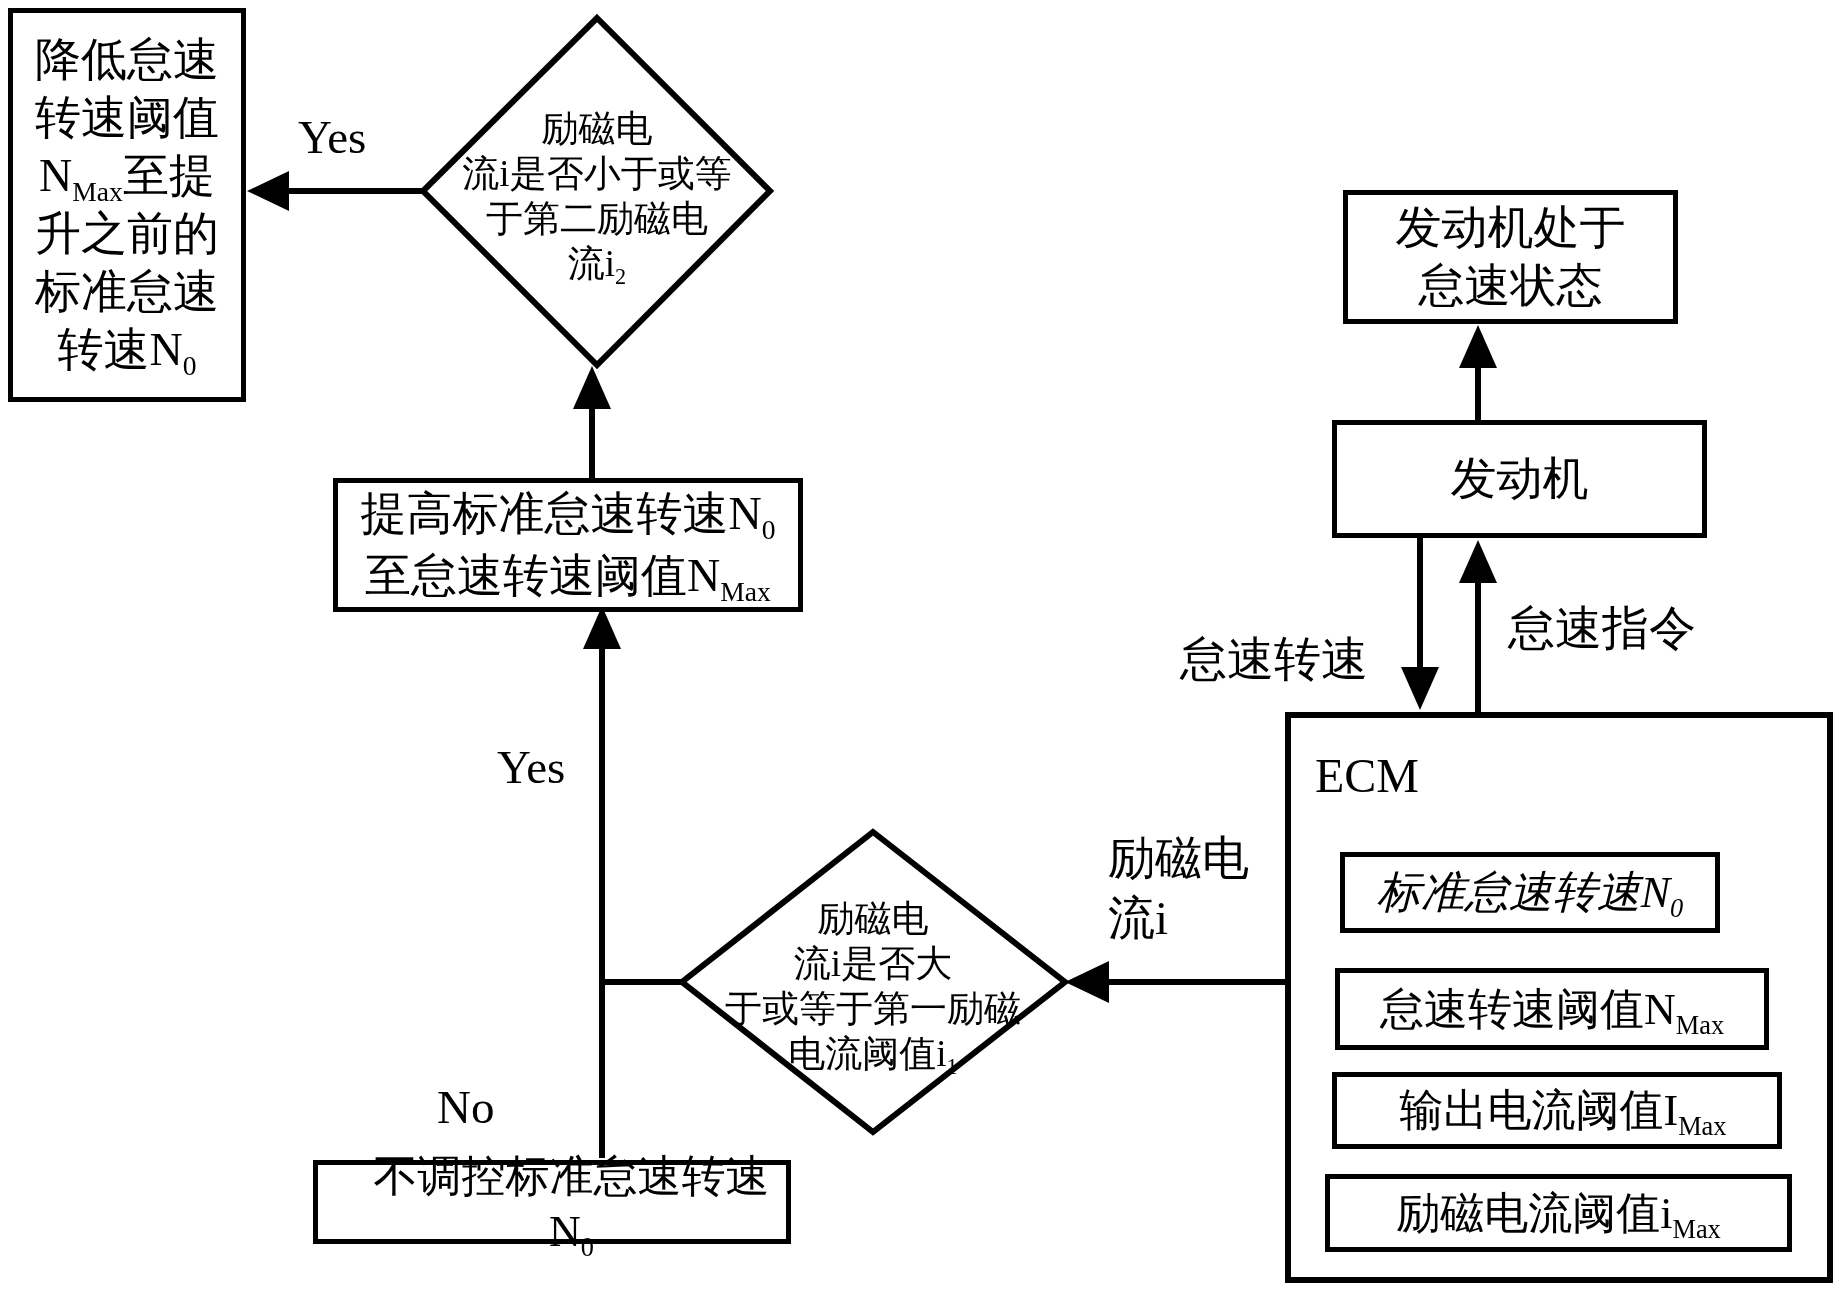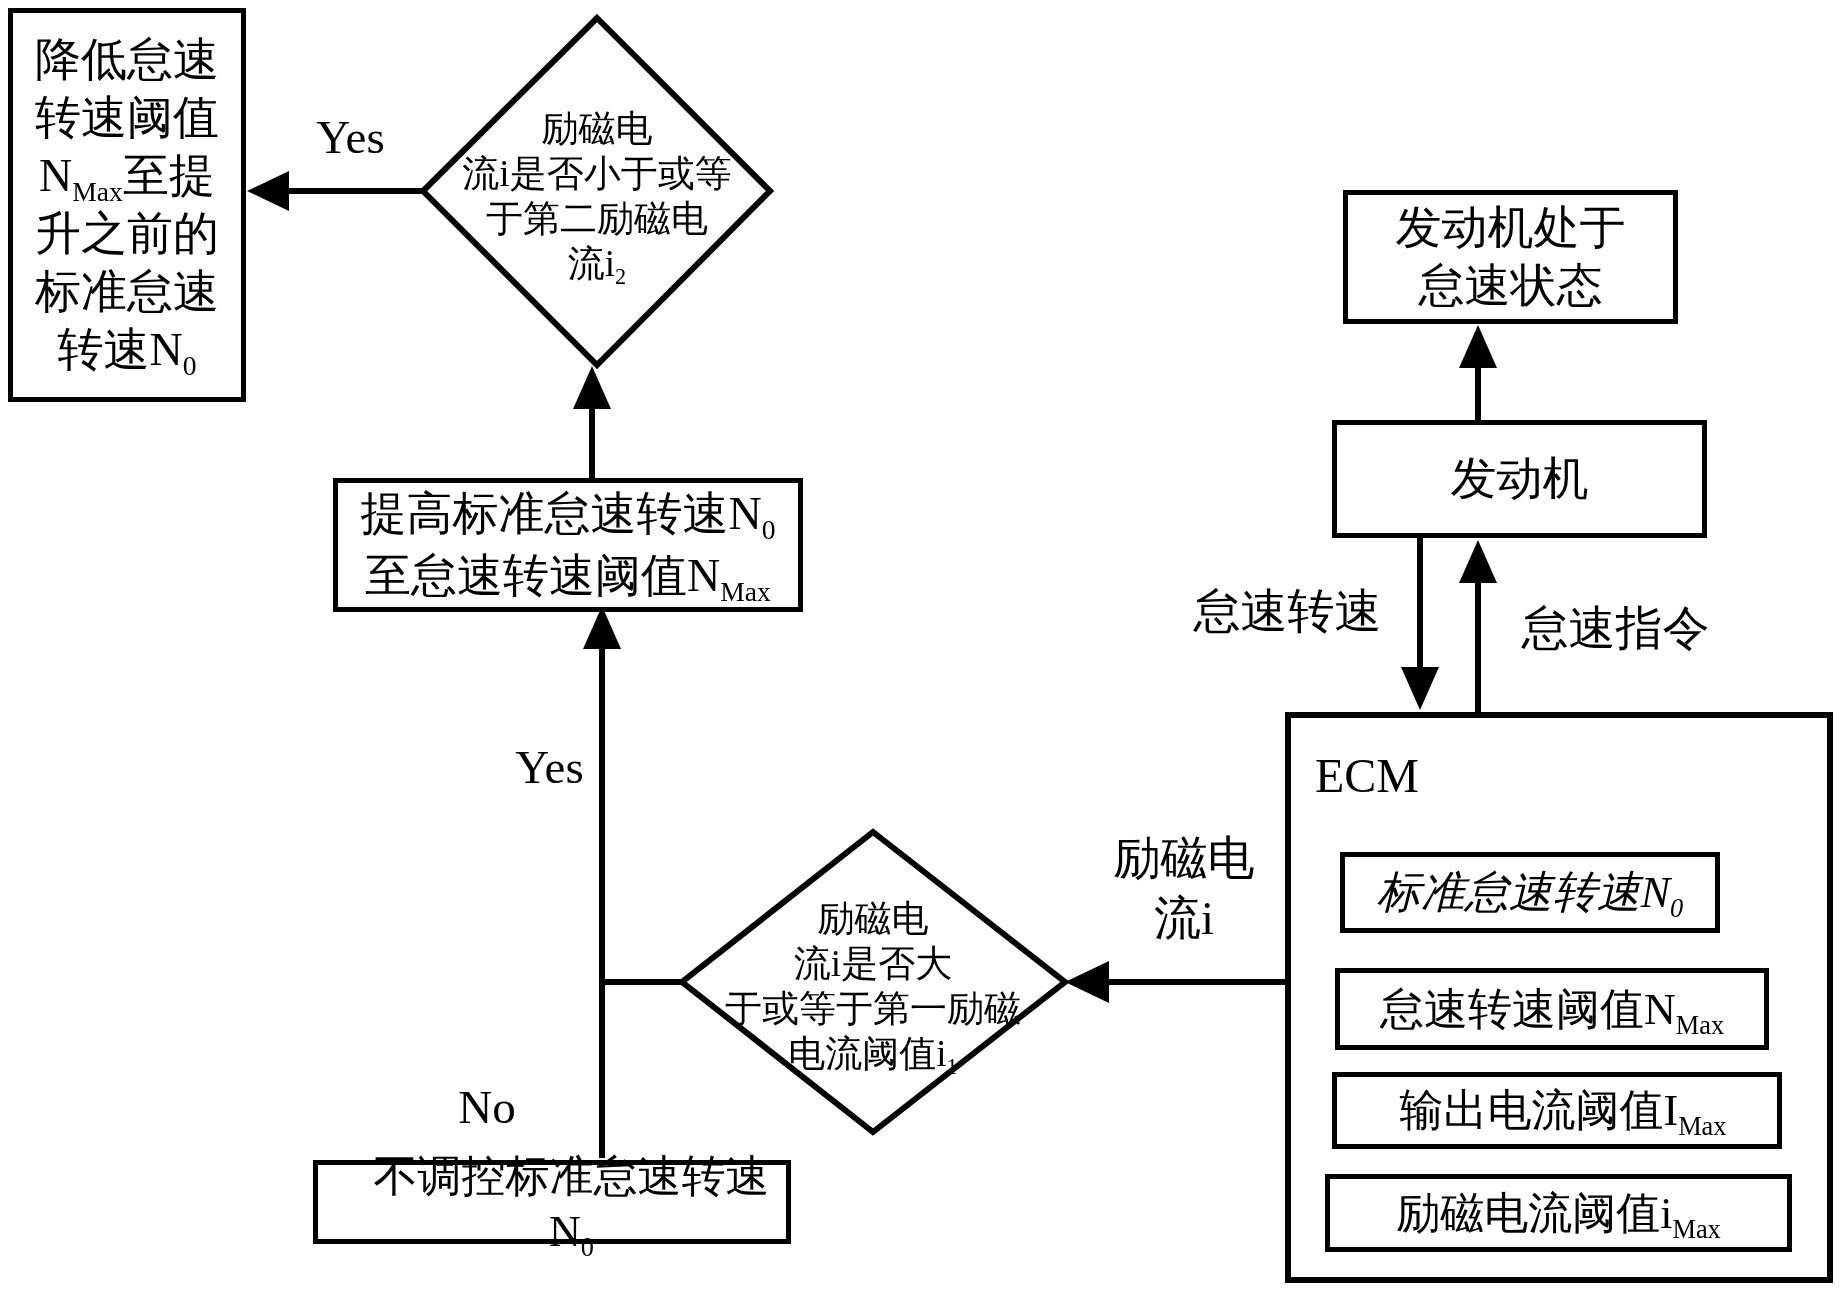--- a/index.html
+++ b/index.html
@@ -10,21 +10,21 @@
   #connectors{position:absolute;left:0;top:0;width:1840px;height:1290px;}
   .box{
     position:absolute;box-sizing:border-box;border:5px solid #000;background:#fff;
     display:flex;align-items:center;justify-content:center;text-align:center;
   }
   .box .txt{white-space:pre-line;}
   .dtext{
     position:absolute;transform:translate(-50%,-50%);text-align:center;
     white-space:pre-line;font-size:37px;line-height:45px;
   }
-  .lbl{position:absolute;text-align:center;}
+  .lbl{position:absolute;text-align:left;}
   sub{font-size:0.6em;line-height:0;}
   .ecm-title{position:absolute;left:0;right:0;top:30px;text-align:left;font-size:48px;margin-left:24px;}
 </style>
 </head>
 <body>
 
 <div id="canvas">
 
   <svg id="connectors" viewBox="0 0 1840 1290" xmlns="http://www.w3.org/2000/svg">
 
@@ -85,17 +85,17 @@
   <div class="box" style="left:1325px;top:1174px;width:467px;height:78px;">
     <div class="txt" style="font-size:44px;font-family:Liberation Serif, serif;">励磁电流阈值i<sub>Max</sub></div>
   </div>
 
   <div class="dtext" style="left:597px;top:196px;width:440px;">励磁电<br>流i是否小于或等<br>于第二励磁电<br>流i<sub>2</sub></div>
   <div class="dtext" style="left:873px;top:986px;width:440px;">励磁电<br>流i是否大<br>于或等于第一励磁<br>电流阈值i<sub>1</sub></div>
 
   <div class="lbl" style="left:298px;top:110px;width:105px;font-size:47px;">Yes</div>
   <div class="lbl" style="left:497px;top:740px;width:105px;font-size:47px;">Yes</div>
   <div class="lbl" style="left:437px;top:1080px;width:100px;font-size:47px;">No</div>
-  <div class="lbl" style="left:1180px;top:580px;width:215px;font-size:47px;white-space:nowrap;">怠速转速</div>
+  <div class="lbl" style="left:1180px;top:628px;width:215px;font-size:47px;white-space:nowrap;">怠速转速</div>
   <div class="lbl" style="left:1508px;top:597px;width:215px;font-size:47px;white-space:nowrap;">怠速指令</div>
   <div class="lbl" style="left:1108px;top:828px;width:152px;font-size:47px;line-height:60px;">励磁电流i</div>
 
 </div>
 
 </body></html>

